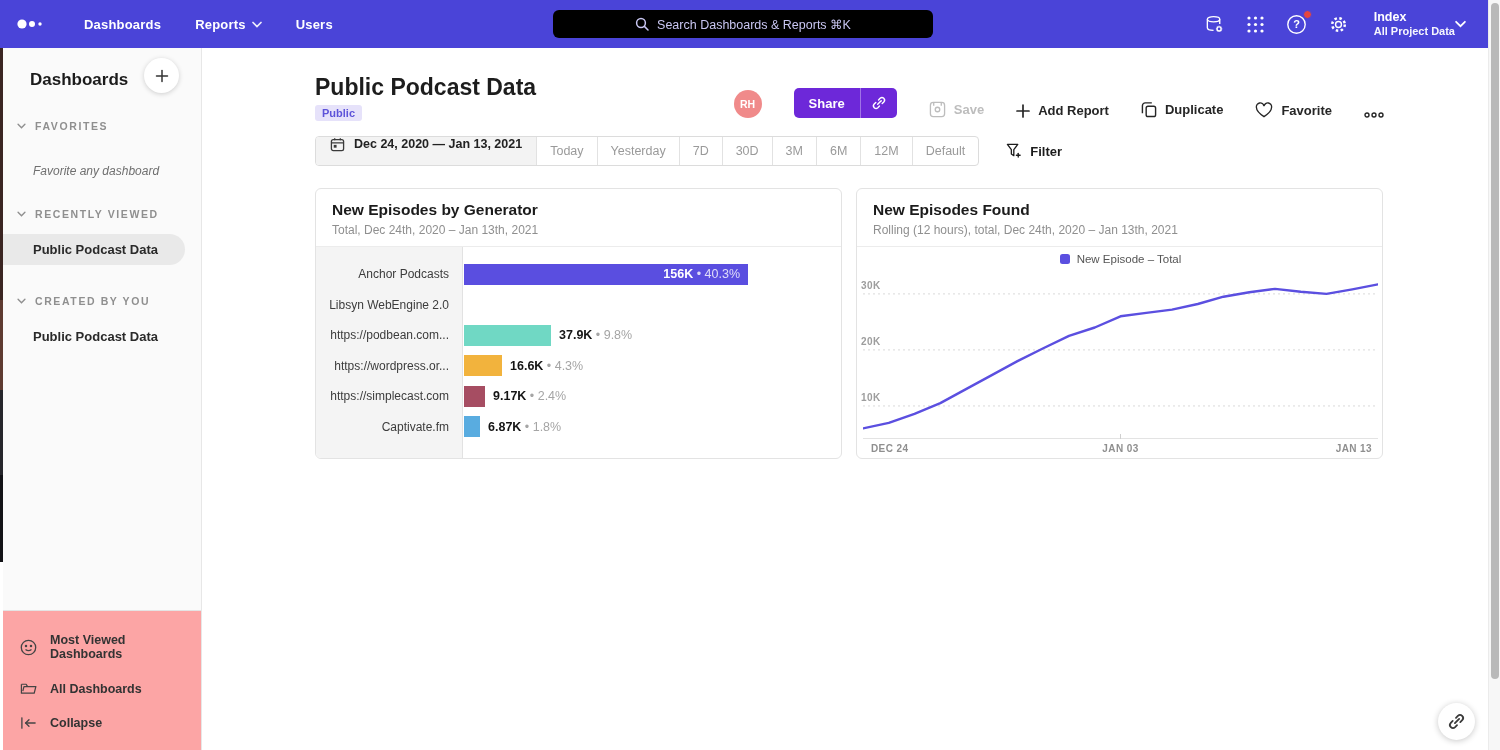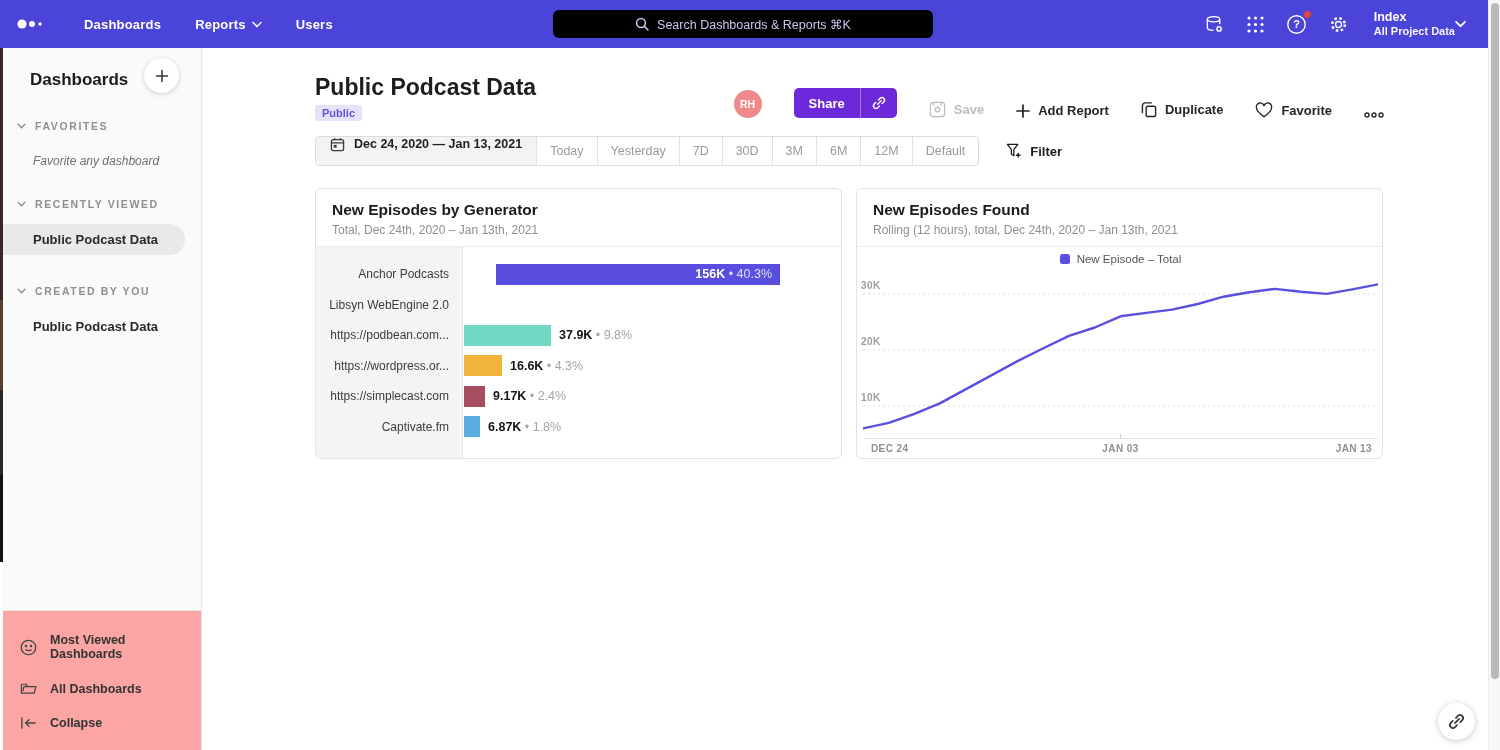--- a/index.html
+++ b/index.html
@@ -23,21 +23,21 @@
   
   .edge-strip { position:absolute; left:0; width:3px; z-index:6; }
 
   
   .sidebar { position:absolute; left:3px; top:48px; width:199px; height:702px; background:#fafafa; border-right:1px solid #e7e7e7; }
   .sb-head { position:relative; padding:22px 0 0 27px; }
   .sb-title { font-size:17px; font-weight:700; color:#1b1b1b; }
   .sb-add { position:absolute; right:22px; top:10px; width:35px; height:35px; border-radius:50%; background:#fff; box-shadow:0 1px 5px rgba(0,0,0,.18); display:flex; align-items:center; justify-content:center; cursor:pointer; color:#333; }
   .sb-section-head { display:flex; align-items:center; gap:9px; padding-left:14px; margin-top:30px; color:#8f8f8f; cursor:pointer; }
   .sb-section-label { font-size:10.5px; font-weight:700; letter-spacing:1.6px; }
-  .sb-empty { font-size:12px; font-style:italic; color:#6f6f6f; padding-left:30px; margin-top:22px; }
+  .sb-empty { font-size:12px; font-style:italic; color:#6f6f6f; padding-left:30px; margin-top:32px; }
   .sb-item { font-size:13px; font-weight:700; color:#2a2a2a; padding:8px 0 8px 30px; margin-top:14px; cursor:pointer; }
   .sb-item.selected { background:#e9e9e9; border-radius:0 16px 16px 0; margin-right:16px; }
   .sb-footer { position:absolute; left:0; bottom:0; width:100%; border-top:1px solid #e4e4e4; padding:12px 0 10px 0; background:#fca5a5; }
   .sb-foot-item { display:flex; align-items:center; gap:13px; padding:10px 0 10px 17px; font-size:12.5px; font-weight:700; color:#333; cursor:pointer; }
   .sb-foot-item .ic { color:#444; display:flex; }
 
   
   .main { position:absolute; left:203px; top:48px; width:1285px; height:702px; background:#fff; }
   .page-title { position:absolute; left:112px; top:26px; font-size:23px; font-weight:700; color:#1d1d1d; }
   .page-badge { position:absolute; left:112px; top:57px; background:#e6e2fa; color:#5d53d9; font-size:11px; font-weight:600; padding:2px 7px; border-radius:3px; cursor:default; }
@@ -360,21 +360,21 @@
     <div class="card-head">
       <div class="card-title">New Episodes by Generator</div>
       <div class="card-sub">Total, Dec 24th, 2020 – Jan 13th, 2021</div>
     </div>
     <div class="bar-body">
       <div class="bar-labelcol"></div>
       <div class="bar-rows" id="bar-rows">
           <div class="bar-row">
             <div class="bar-cat">Anchor Podcasts</div>
             <div class="bar-area">
-              <div class="bar" style="width: 284px; background: rgb(90, 78, 224); margin-left: 32px;">
+              <div class="bar" style="width: 284px; background: rgb(90, 78, 224);">
                 <span class="bar-val-in"><b>156K</b><span class="pct"> • 40.3%</span></span>
               </div>
             </div>
           </div>
           <div class="bar-row">
             <div class="bar-cat">Libsyn WebEngine 2.0</div>
           </div>
           <div class="bar-row">
             <div class="bar-cat">https://podbean.com...</div>
             <div class="bar-area">

